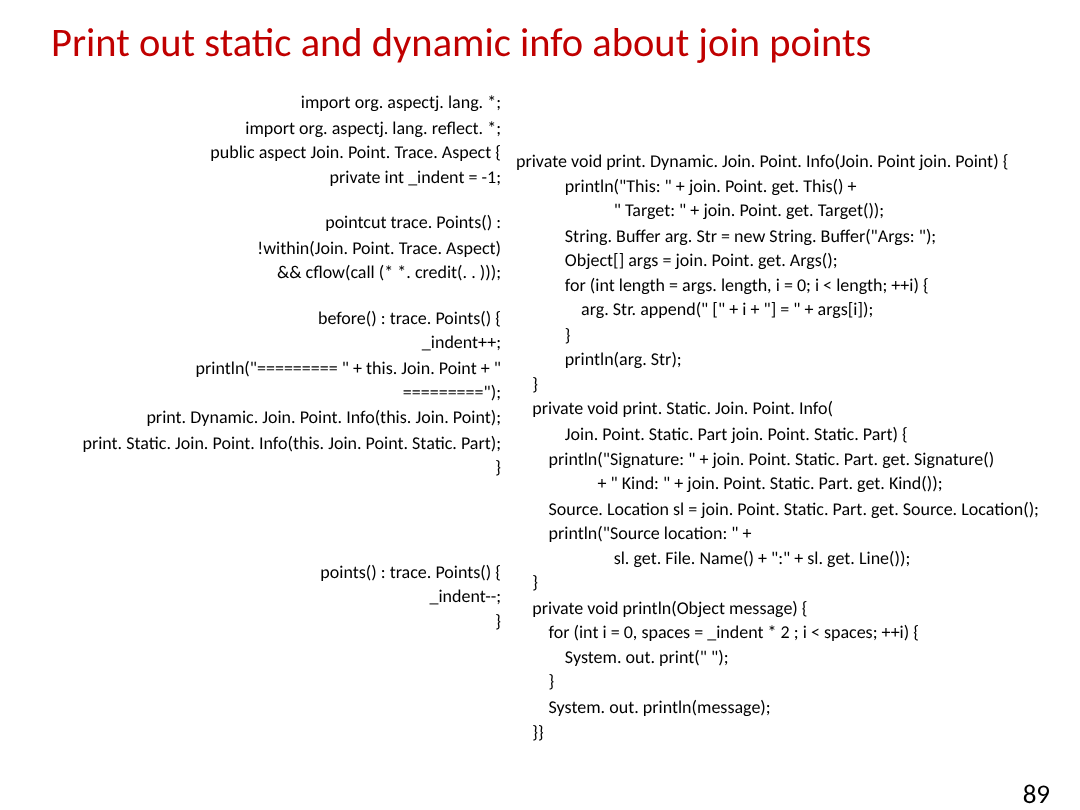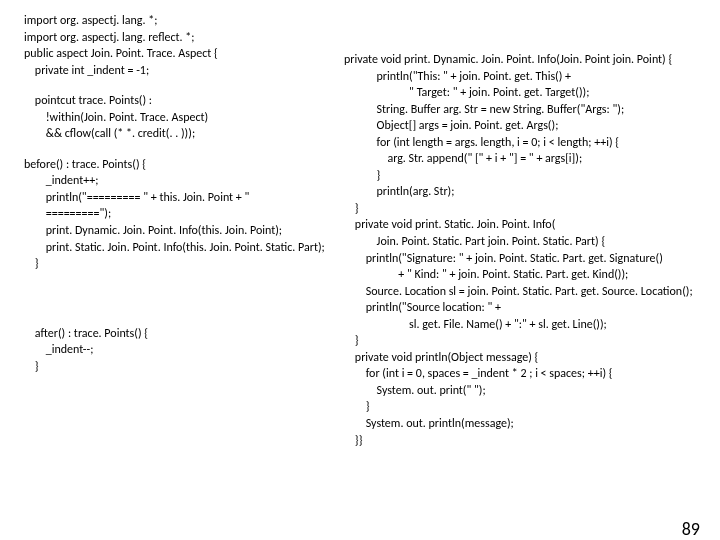--- a/index.html
+++ b/index.html
@@ -32,20 +32,21 @@
     gap: 4px;
     width: 100%;
   }
   .col {
     display: flex;
     flex-direction: column;
   }
   .col-left {
     flex: 0 0 310px;
     padding-right: 6px;
+    text-align: right;
   }
   .col-right {
     flex: 1;
   }
   .code-block {
     font-family: "Calibri", "Arial", sans-serif;
     font-size: 12px;
     line-height: 1.38;
     color: #000000;
     white-space: pre-wrap;
@@ -59,39 +60,40 @@
     bottom: 0;
     font-size: 18px;
     color: #000;
   }
 </style>
 </head>
 <body>
 
 <div class="slide">
 
+  <h1 class="title">Print out static and dynamic info about join points</h1>
 
   <div class="columns">
 
     <div class="col col-left">
       <div class="code-block">import org. aspectj. lang. *;
 import org. aspectj. lang. reflect. *;
 public aspect Join. Point. Trace. Aspect {
     private int _indent = -1;</div>
       <div class="code-block">    pointcut trace. Points() :
         !within(Join. Point. Trace. Aspect)
         &amp;&amp; cflow(call (* *. credit(. . )));</div>
       <div class="code-block">before() : trace. Points() {
         _indent++;
         println("========= " + this. Join. Point + "
         =========");
         print. Dynamic. Join. Point. Info(this. Join. Point);
         print. Static. Join. Point. Info(this. Join. Point. Static. Part);
     }</div>
-      <div class="code-block tight">    after() : trace. Points() {
+      <div class="code-block tight">    points() : trace. Points() {
         _indent--;
     }</div>
     </div>
 
     <div class="col col-right">
       <div class="code-block tight">private void print. Dynamic. Join. Point. Info(Join. Point join. Point) {
             println("This: " + join. Point. get. This() +
                         " Target: " + join. Point. get. Target());
             String. Buffer arg. Str = new String. Buffer("Args: ");
             Object[] args = join. Point. get. Args();

